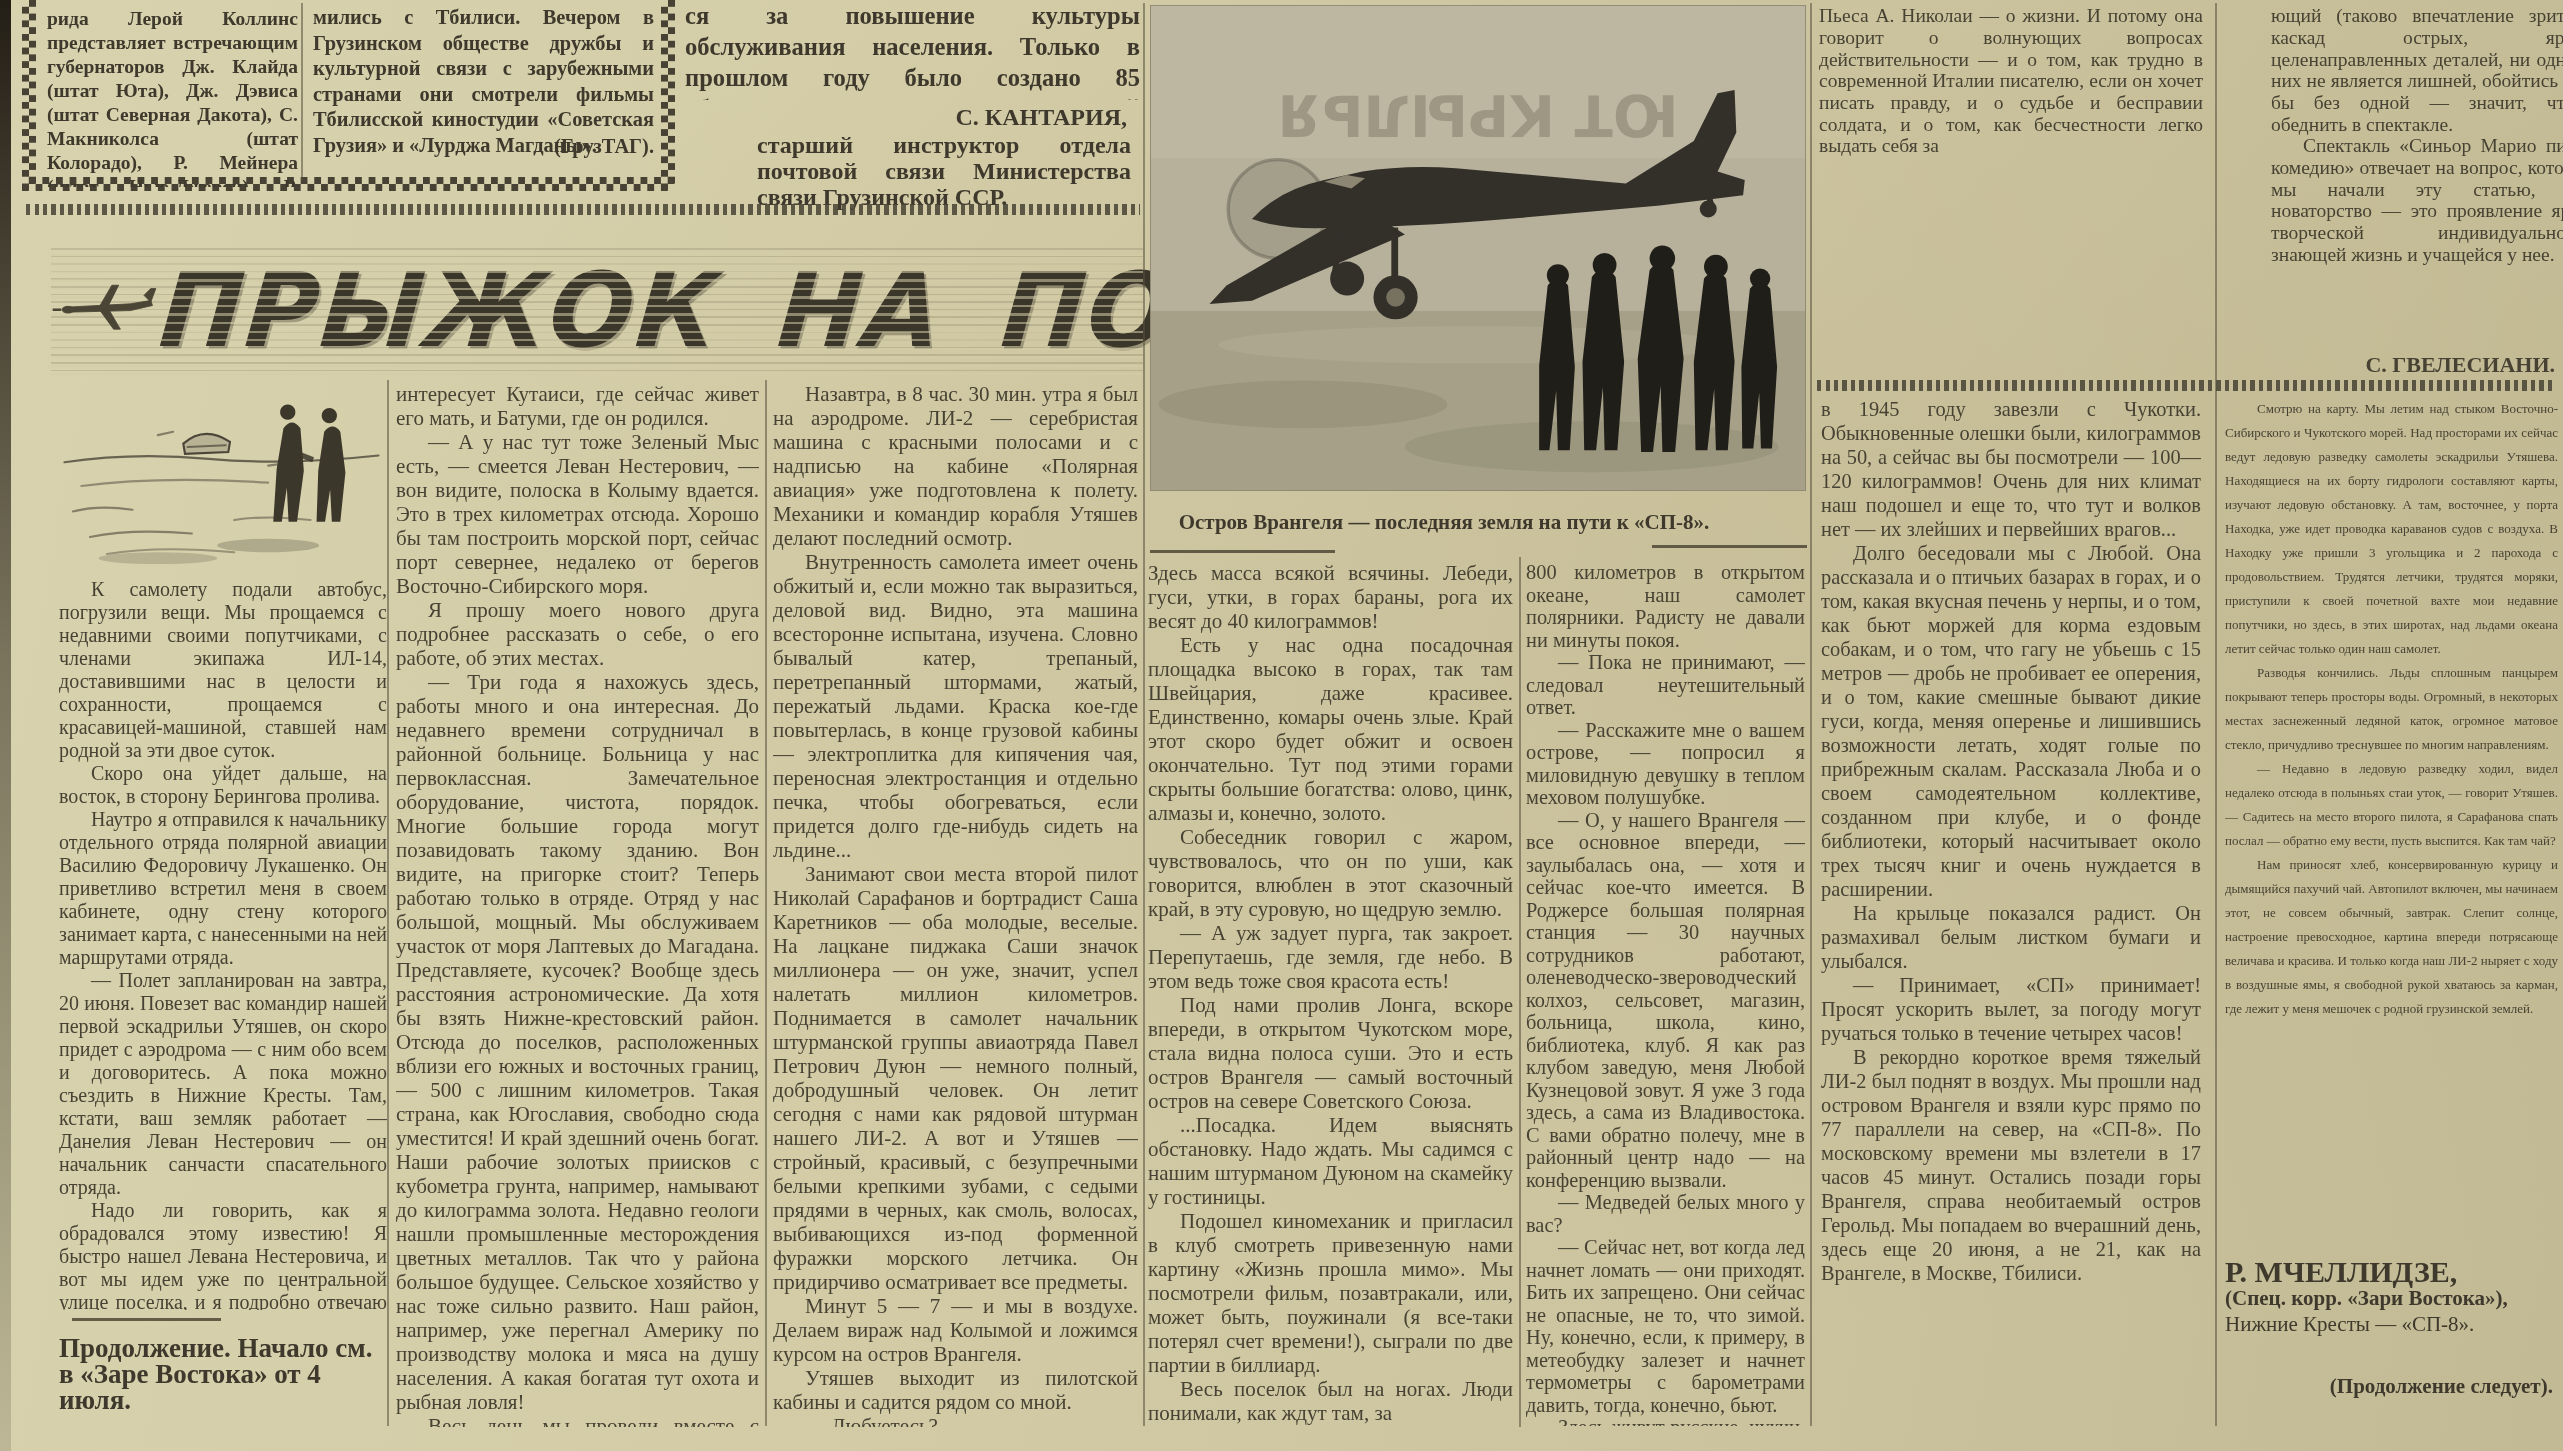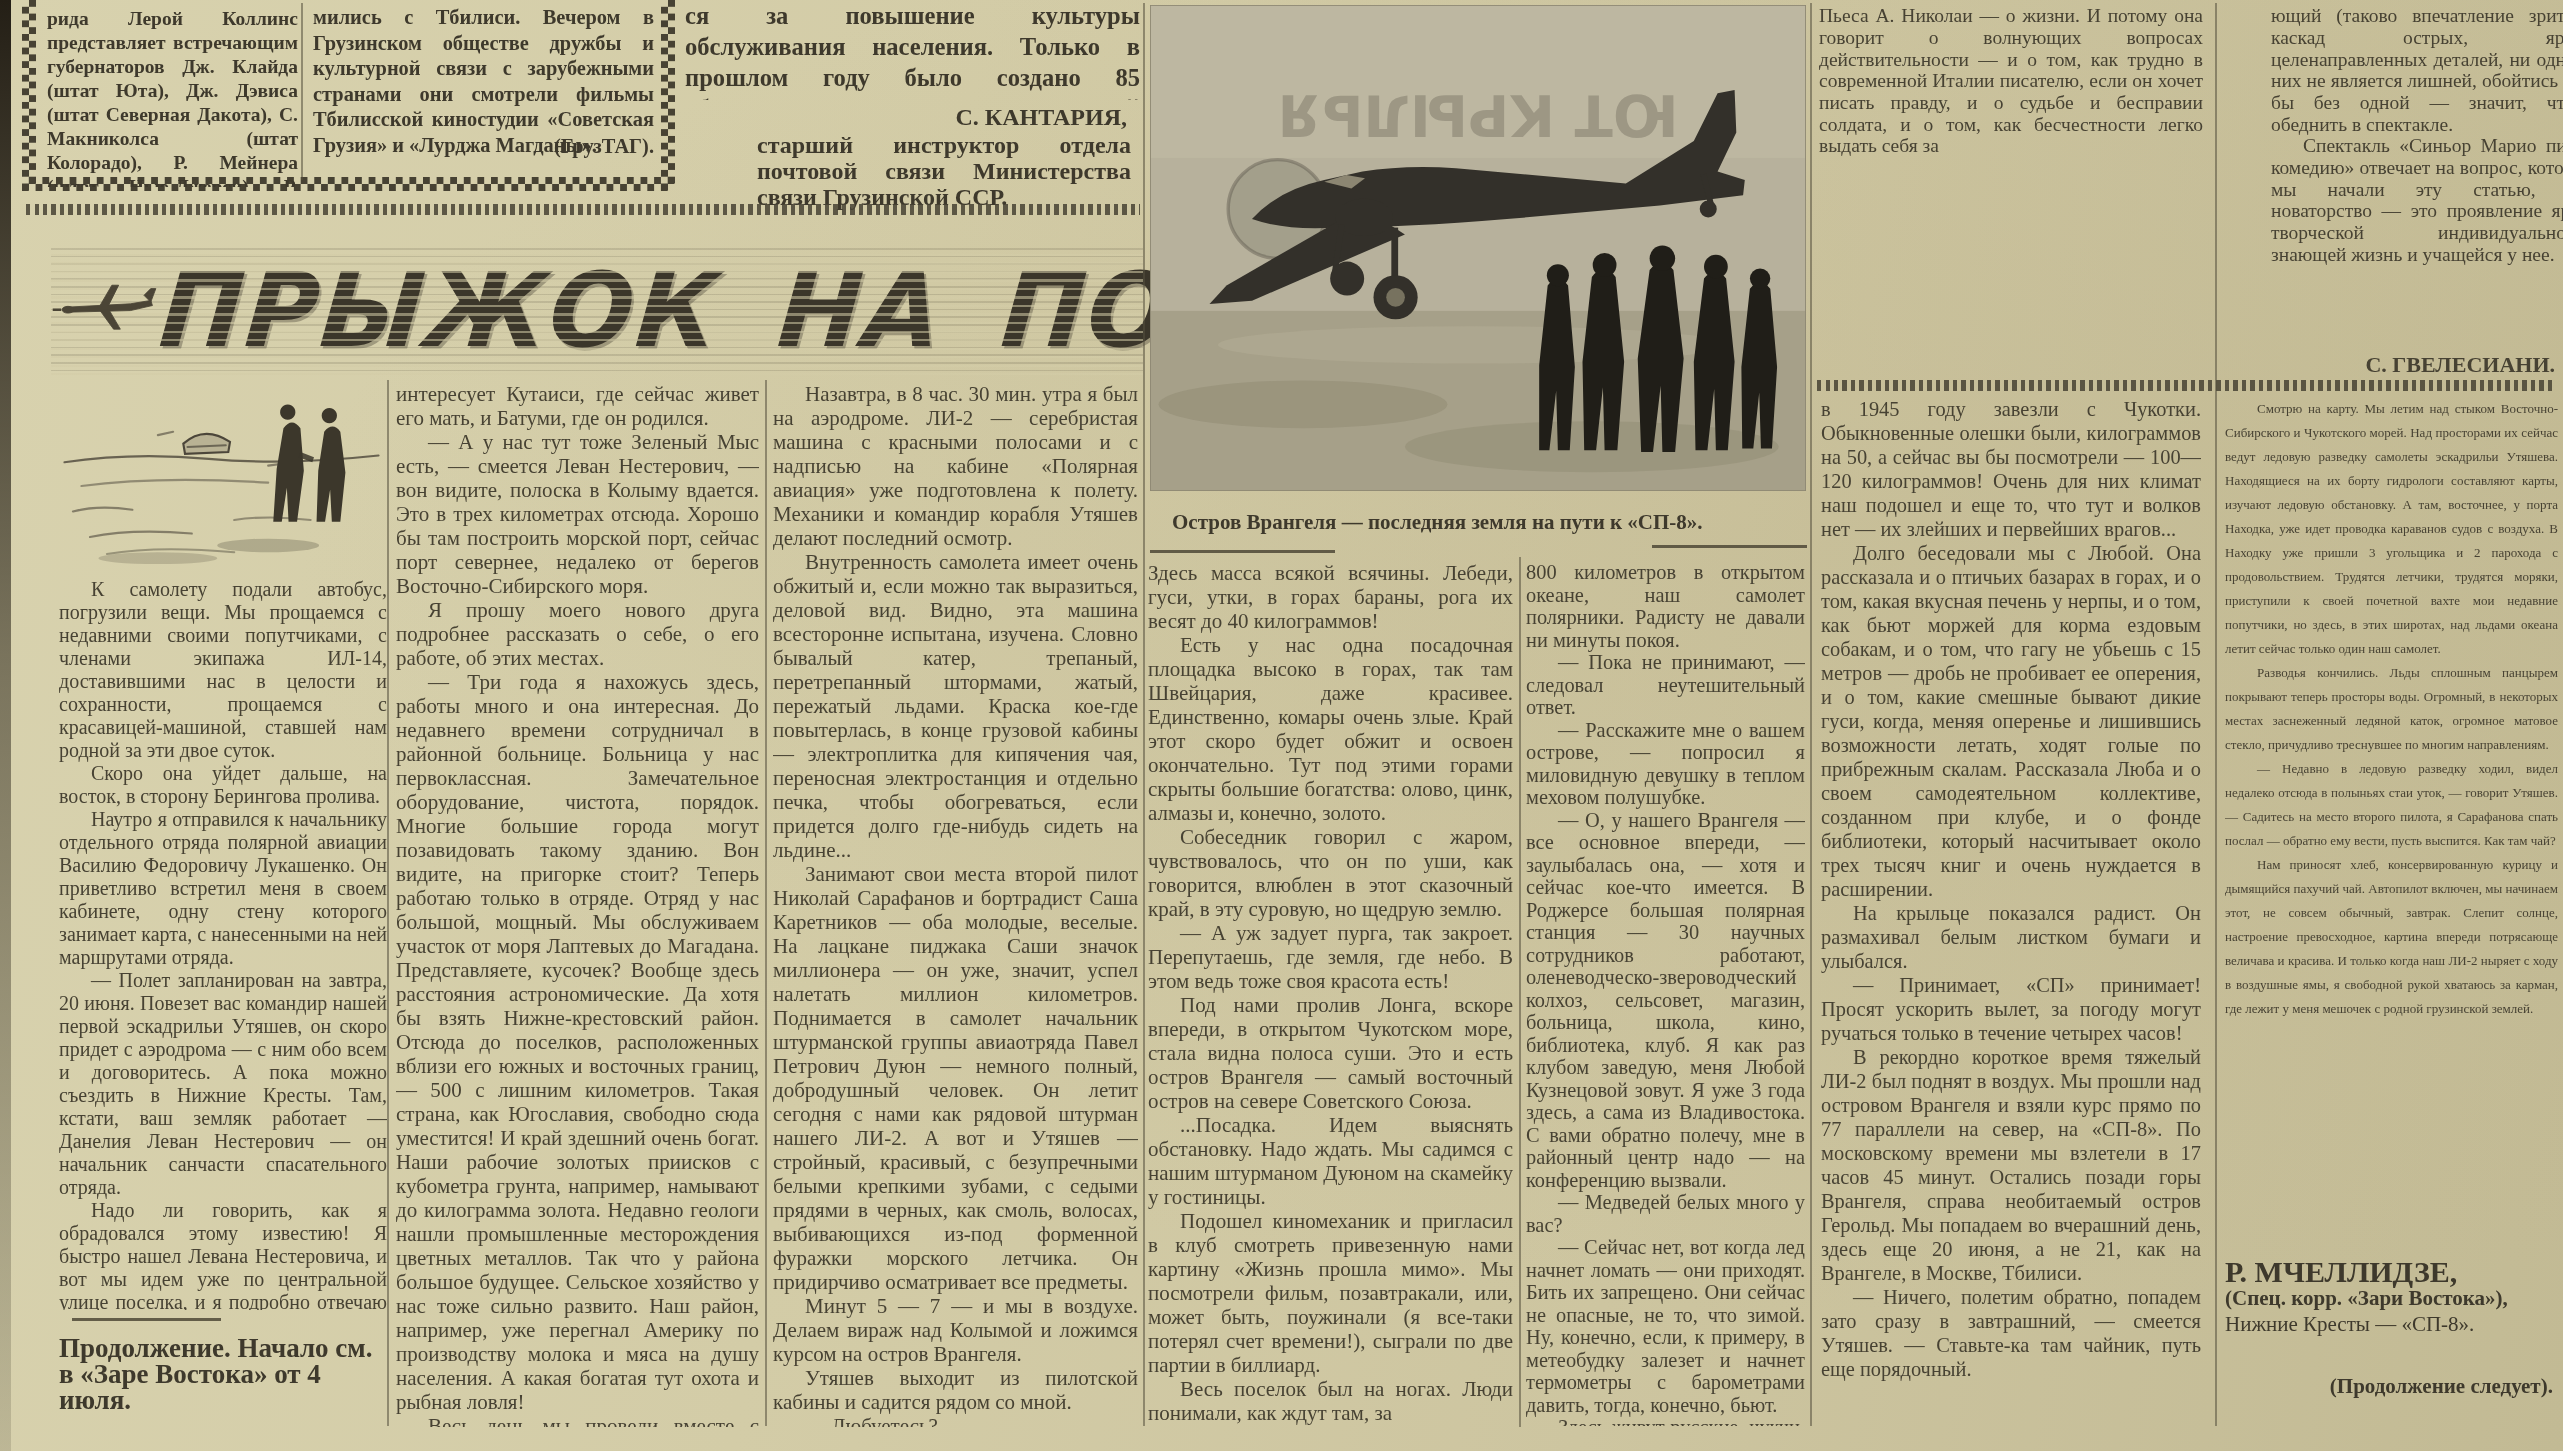--- a/index.html
+++ b/index.html
@@ -32,21 +32,21 @@
     background:repeating-linear-gradient(180deg,transparent 0 6px,rgba(211,204,167,.55) 6px 8.5px);}
   .headline-text{position:absolute;left:110px;top:5.1px;width:977px;white-space:nowrap;
     font-family:"DejaVu Sans","Liberation Sans",sans-serif;font-weight:bold;font-style:italic;
     font-size:99px;letter-spacing:2.5px;word-spacing:22px;text-transform:uppercase;
     color:#3b362a;transform:skewX(-5deg) scaleY(1.04);text-shadow:2.5px 2.5px 0 rgba(59,54,42,.35);}
   .body-col{font-size:21px;line-height:24px;}
   .c1{font-size:20px;line-height:23px;}
   .c5{font-size:20.4px;line-height:22.5px;}
   .c6{font-size:20.4px;line-height:24px;}
   .c7{font-size:13px;line-height:24px;}
-  .caption{position:absolute;left:1172px;top:510px;width:544px;text-align:left;
+  .caption{position:absolute;left:1172px;top:510px;width:544px;text-align:center;
     font-weight:bold;font-size:21px;color:#3e392c;}
   .footer-note{position:absolute;left:59px;top:1335px;width:328px;font-weight:bold;
     font-size:27px;line-height:26px;color:#3e392c;}
   .sig-block{position:absolute;left:2225px;top:1259px;width:333px;font-size:21px;line-height:26px;color:#3e392c;}
   .sig-name{text-align:left;font-weight:bold;font-size:30px;padding-right:8.5px;}
   .sig-line2{font-weight:bold;}
   .sig-line3{font-weight:normal;}
   .to-be-cont{margin-top:36px;text-align:right;font-weight:bold;padding-right:5.1px;}
   .photo{position:absolute;left:1150px;top:5.1px;width:656px;height:486px;overflow:hidden;
     box-shadow:inset 0 0 15.3px rgba(60,55,40,.45);}
@@ -213,21 +213,20 @@
       <p>— Медведей белых много у вас?</p>
       <p>— Сейчас нет, вот когда лед начнет ломать — они приходят. Бить их запрещено. Они сейчас не опасные, не то, что зимой. Ну, конечно, если, к примеру, в метеобудку залезет и начнет термометры с барометрами давить, тогда, конечно, бьют.</p>
       <p>Здесь живут русские, чукчи, эскимосы. Хорошие дома построил колхоз — прочные, теплые. Охотятся они на песца, разводят чернобурых лисиц, собирают гагачий пух в гнездах. Ну, и оленеводство у нас. Олешек сюда</p>
     </div>
   <div class="col cont c6" style="left:1821px;top:397px;width:380px;height:1029px;">
       <p>в 1945 году завезли с Чукотки. Обыкновенные олешки были, килограммов на 50, а сейчас вы бы посмотрели — 100—120 килограммов! Очень для них климат наш подошел и еще то, что тут и волков нет — их злейших и первейших врагов...</p>
       <p>Долго беседовали мы с Любой. Она рассказала и о птичьих базарах в горах, и о том, какая вкусная печень у нерпы, и о том, как бьют моржей для корма ездовым собакам, и о том, что гагу не убьешь с 15 метров — дробь не пробивает ее оперения, и о том, какие смешные бывают дикие гуси, когда, меняя оперенье и лишившись возможности летать, ходят голые по прибрежным скалам. Рассказала Люба и о своем самодеятельном коллективе, созданном при клубе, и о фонде библиотеки, который насчитывает около трех тысяч книг и очень нуждается в расширении.</p>
       <p>На крыльце показался радист. Он размахивал белым листком бумаги и улыбался.</p>
       <p>— Принимает, «СП» принимает! Просят ускорить вылет, за погоду могут ручаться только в течение четырех часов!</p>
       <p>В рекордно короткое время тяжелый ЛИ-2 был поднят в воздух. Мы прошли над островом Врангеля и взяли курс прямо по 77 параллели на север, на «СП-8». По московскому времени мы взлетели в 17 часов 45 минут. Остались позади горы Врангеля, справа необитаемый остров Герольд. Мы попадаем во вчерашний день, здесь еще 20 июня, а не 21, как на Врангеле, в Москве, Тбилиси.</p>
-      <p>— Ничего, полетим обратно, попадем зато сразу в завтрашний, — смеется Утяшев. — Ставьте-ка там чайник, путь еще порядочный.</p>
     </div>
   <div class="col c7" style="left:2225px;top:397px;width:333px;height:858px;">
       <p>Смотрю на карту. Мы летим над стыком Восточно-Сибирского и Чукотского морей. Над просторами их сейчас ведут ледовую разведку самолеты эскадрильи Утяшева. Находящиеся на их борту гидрологи составляют карты, изучают ледовую обстановку. А там, восточнее, у порта Находка, уже идет проводка караванов судов с воздуха. В Находку уже пришли 3 угольщика и 2 парохода с продовольствием. Трудятся летчики, трудятся моряки, приступили к своей почетной вахте мои недавние попутчики, но здесь, в этих широтах, над льдами океана летит сейчас только один наш самолет.</p>
       <p>Разводья кончились. Льды сплошным панцырем покрывают теперь просторы воды. Огромный, в некоторых местах заснеженный ледяной каток, огромное матовое стекло, причудливо треснувшее по многим направлениям.</p>
       <p>— Недавно в ледовую разведку ходил, видел недалеко отсюда в полыньях стаи уток, — говорит Утяшев. — Садитесь на место второго пилота, я Сарафанова спать послал — обратно ему вести, пусть выспится. Как там чай?</p>
       <p>Нам приносят хлеб, консервированную курицу и дымящийся пахучий чай. Автопилот включен, мы начинаем этот, не совсем обычный, завтрак. Слепит солнце, настроение превосходное, картина впереди потрясающе величава и красива. И только когда наш ЛИ-2 ныряет с ходу в воздушные ямы, я свободной рукой хватаюсь за карман, где лежит у меня мешочек с родной грузинской землей.</p>
     </div>
 
   <div class="sig-block">
     <div class="sig-name">Р. МЧЕЛЛИДЗЕ,</div>

